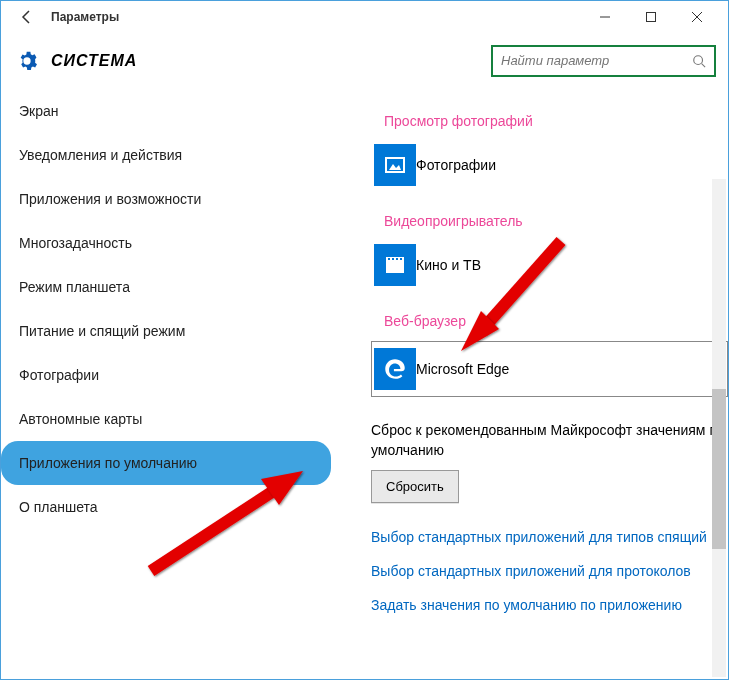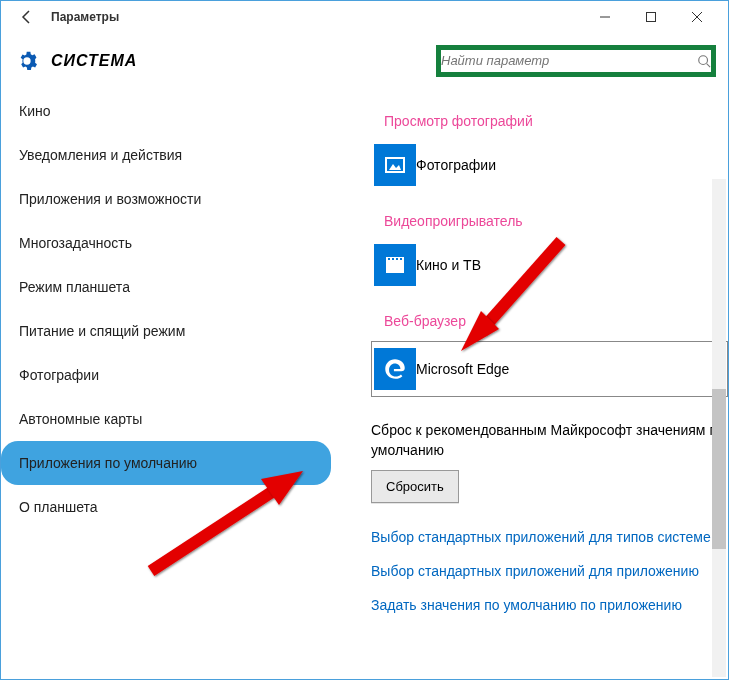--- a/index.html
+++ b/index.html
@@ -7,21 +7,21 @@
     .window { width: 729px; height: 680px; border: 1px solid #4aa0dc; background: #fff; position: relative; overflow: hidden; }
     .titlebar { height: 32px; display: flex; align-items: center; padding: 0 8px; font-weight: bold; }
     .titlebar .back { width: 36px; height: 32px; display: flex; align-items: center; justify-content: center; }
     .titlebar .title { font-size: 12px; color: #333; margin-left: 6px; flex: 1; }
     .titlebar .win-controls { display: flex; }
     .titlebar .win-controls .ctl { width: 46px; height: 32px; display: flex; align-items: center; justify-content: center; }
     .header { height: 56px; display: flex; align-items: center; padding: 0 12px; gap: 10px; border-bottom: 1px solid #fff; }
     .header .gear { width: 28px; height: 28px; display: flex; align-items: center; justify-content: center; color: #0b5ab3; }
     .header h1 { font-size: 16px; font-weight: 600; letter-spacing: 1px; font-style: italic; }
     .header .spacer { flex: 1; }
-    .search { width: 280px; height: 32px; border: 5px solid #15803d; display: flex; align-items: center; padding: 0 0; background: #fff; }
+    .search { width: 225px; height: 32px; border: 2px solid #15803d; display: flex; align-items: center; padding: 0 8px; background: #fff; }
     .search input { border: none; outline: none; flex: 1; font-size: 13px; background: transparent; font-style: italic; color: #777; }
     .body { display: flex; height: calc(100% - 88px); position: relative; }
     .sidebar { width: 330px; overflow-y: auto; }
     .nav-item { padding: 14px 18px; font-size: 14px; color: #222; cursor: pointer; border-bottom: 0; }
     .nav-item.selected { background: #3fa3e0; border-radius: 17px; }
     .content { flex: 1; padding: 14px 0 20px 40px; overflow-y: auto; position: relative; }
     .section-title { font-size: 14px; color: #ec4899; margin: 10px 13px 12px; }
     .app-tile { display: flex; align-items: center; margin-bottom: 24px; border: 1px solid transparent; padding: 2px; }
     .app-tile.outlined { border: 1px solid #888; padding: 6px 12px 6px 2px; width: 100%; }
     .icon-sq { width: 42px; height: 42px; background: #0078d7; display: flex; align-items: center; justify-content: center; color: #fff; }
@@ -80,21 +80,21 @@
       <svg width="14" height="14" viewBox="0 0 16 16">
           <circle cx="7" cy="7" r="5" stroke="#777" stroke-width="1.3" fill="none"></circle>
           <line x1="11" y1="11" x2="15" y2="15" stroke="#777" stroke-width="1.3"></line>
         </svg>
     </div>
   </div>
 
   <div class="body">
 
     <div class="sidebar">
-      <div class="nav-item">Кино</div>
+      <div class="nav-item">Экран</div>
       <div class="nav-item">Уведомления и действия</div>
       <div class="nav-item">Приложения и возможности</div>
       <div class="nav-item">Многозадачность</div>
       <div class="nav-item">Режим планшета</div>
       <div class="nav-item">Питание и спящий режим</div>
       <div class="nav-item">Фотографии</div>
       <div class="nav-item">Автономные карты</div>
       <div class="nav-item selected">Приложения по умолчанию</div>
       <div class="nav-item">О планшета</div>
     </div>
@@ -134,22 +134,22 @@
               <path fill="#fff" d="M12 3c5 0 9 3.5 9 8 0 2-1.3 3-3 3H11v-2h6c0-3-2.5-5-5-5-3 0-5.5 2.3-5.5 6 0 3.7 2.8 6 6 6 2 0 3.7-.8 5-2l1.3 1.6C17 20.2 14.8 21 12.5 21 7.2 21 3 17.2 3 12 3 6.7 7 3 12 3z"></path>
             </svg>
         </div>
         <div class="app-name">Microsoft Edge</div>
       </div>
 
       <div class="reset-text">Сброс к рекомендованным Майкрософт значениям по умолчанию</div>
       <button class="reset-btn">Сбросить</button>
 
       <div class="links">
-        <a>Выбор стандартных приложений для типов системе</a>
-        <a>Выбор стандартных приложений для приложению</a>
+        <a>Выбор стандартных приложений для типов спящий</a>
+        <a>Выбор стандартных приложений для протоколов</a>
         <a>Задать значения по умолчанию по приложению</a>
       </div>
     </div>
 
     <div class="scrollbar-fake"></div>
     <div class="scrollbar-thumb"></div>
   </div>
 
   <svg class="arrow" style="left:450px; top:230px;" width="130" height="130">
     <defs>

